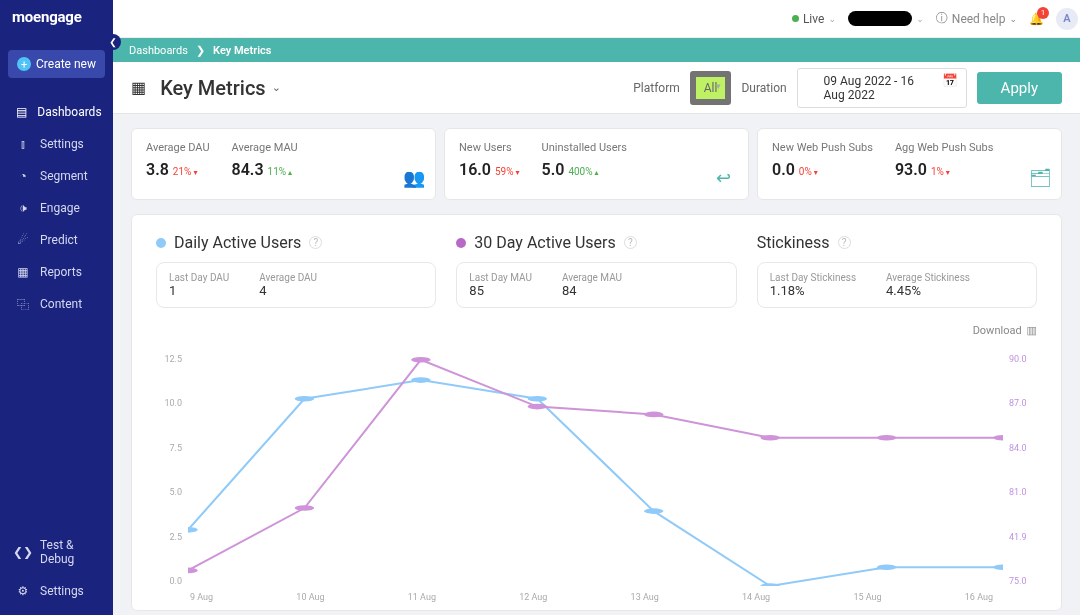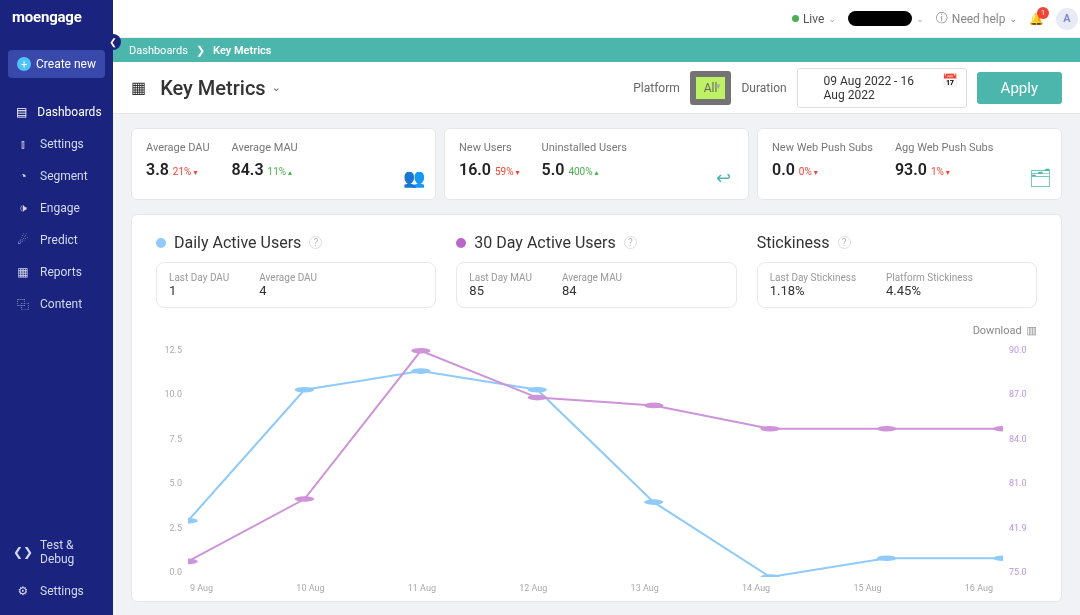--- a/index.html
+++ b/index.html
@@ -63,21 +63,21 @@
 .metric-title { font-size: 16px; color: #333; margin-bottom: 10px; display: flex; align-items: center; gap: 8px; }
 .metric-title .mdot { width: 10px; height: 10px; border-radius: 50%; }
 .mdot.blue { background: #90caf9; }
 .mdot.purple { background: #ba68c8; }
 .help-q { font-size: 10px; color: #bbb; border: 1px solid #ddd; border-radius: 50%; width: 13px; height: 13px; display: inline-flex; align-items: center; justify-content: center; }
 .sub-box { border: 1px solid #e8e8e8; border-radius: 8px; padding: 9px 12px; display: flex; gap: 30px; }
 .sub-metric { }
 .sub-label { font-size: 10px; color: #999; }
 .sub-val { font-size: 13px; color: #333; }
 
-.download { text-align: right; font-size: 11px; color: #888; margin-bottom: 6px; display: flex; justify-content: flex-end; align-items: center; gap: 5px; }
+.download { text-align: right; font-size: 11px; color: #888; margin-bottom: 15px; display: flex; justify-content: flex-end; align-items: center; gap: 5px; }
 
 .chart { position: relative; height: 250px; display: flex; }
 .yaxis { width: 32px; display: flex; flex-direction: column; justify-content: space-between; font-size: 9px; color: #aaa; text-align: right; padding: 2px 6px 16px 0; }
 .yaxis2 { width: 34px; display: flex; flex-direction: column; justify-content: space-between; font-size: 9px; color: #c093e0; text-align: left; padding: 2px 0 16px 6px; }
 .plot { flex: 1; position: relative; }
 .plot svg { position: absolute; top: 0; left: 0; width: 100%; height: calc(100% - 16px); }
 .xaxis { position: absolute; bottom: 0; left: 0; right: 8px; display: flex; justify-content: space-between; font-size: 9px; color: #aaa; padding: 0 2px; }
 .line-blue { stroke: #90caf9; stroke-width: 2; fill: none; }
 .line-purple { stroke: #ce93d8; stroke-width: 2; fill: none; }
 .pt-blue { fill: #90caf9; }
@@ -256,21 +256,21 @@
           <div class="metric-title">
             <span>Stickiness</span>
             <span class="help-q">?</span>
           </div>
           <div class="sub-box" id="stick-subs">
               <div class="sub-metric">
                 <div class="sub-label">Last Day Stickiness</div>
                 <div class="sub-val">1.18%</div>
               </div>
               <div class="sub-metric">
-                <div class="sub-label">Platform Stickiness</div>
+                <div class="sub-label">Average Stickiness</div>
                 <div class="sub-val">4.45%</div>
               </div>
             </div>
         </div>
       </div>
 
       <div class="download">
         <span>Download</span>
         <span>▥</span>
       </div>

